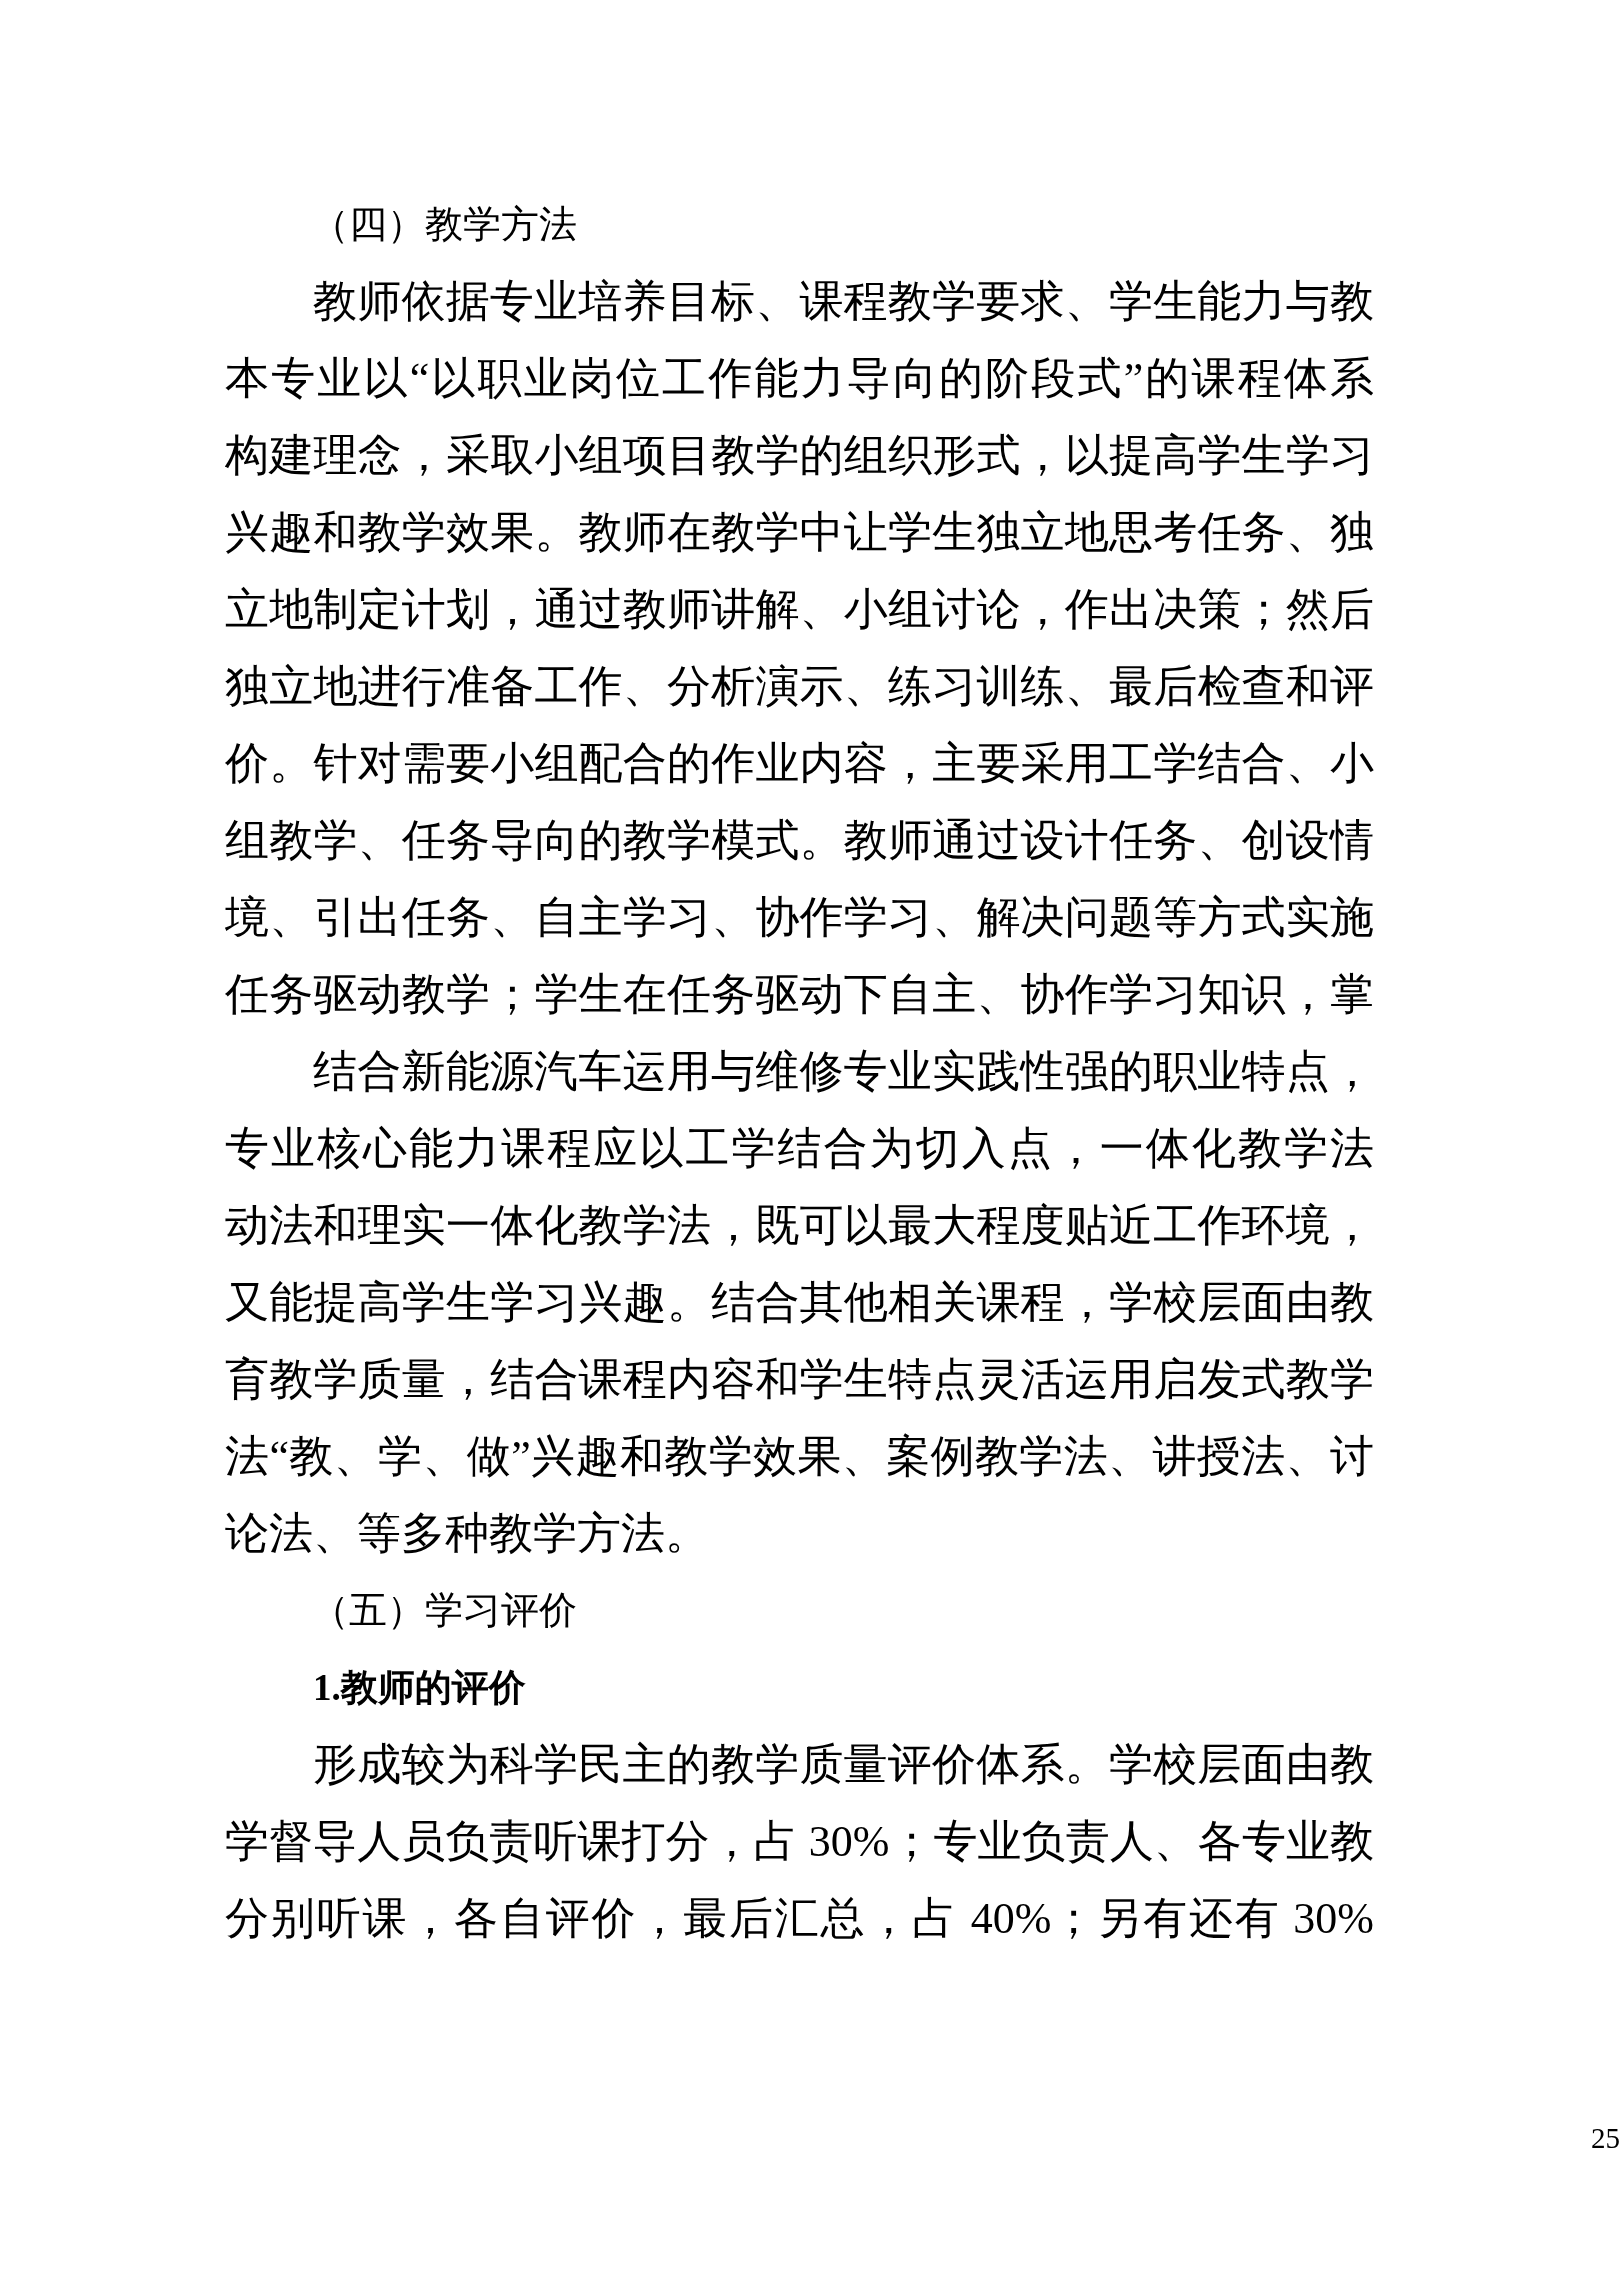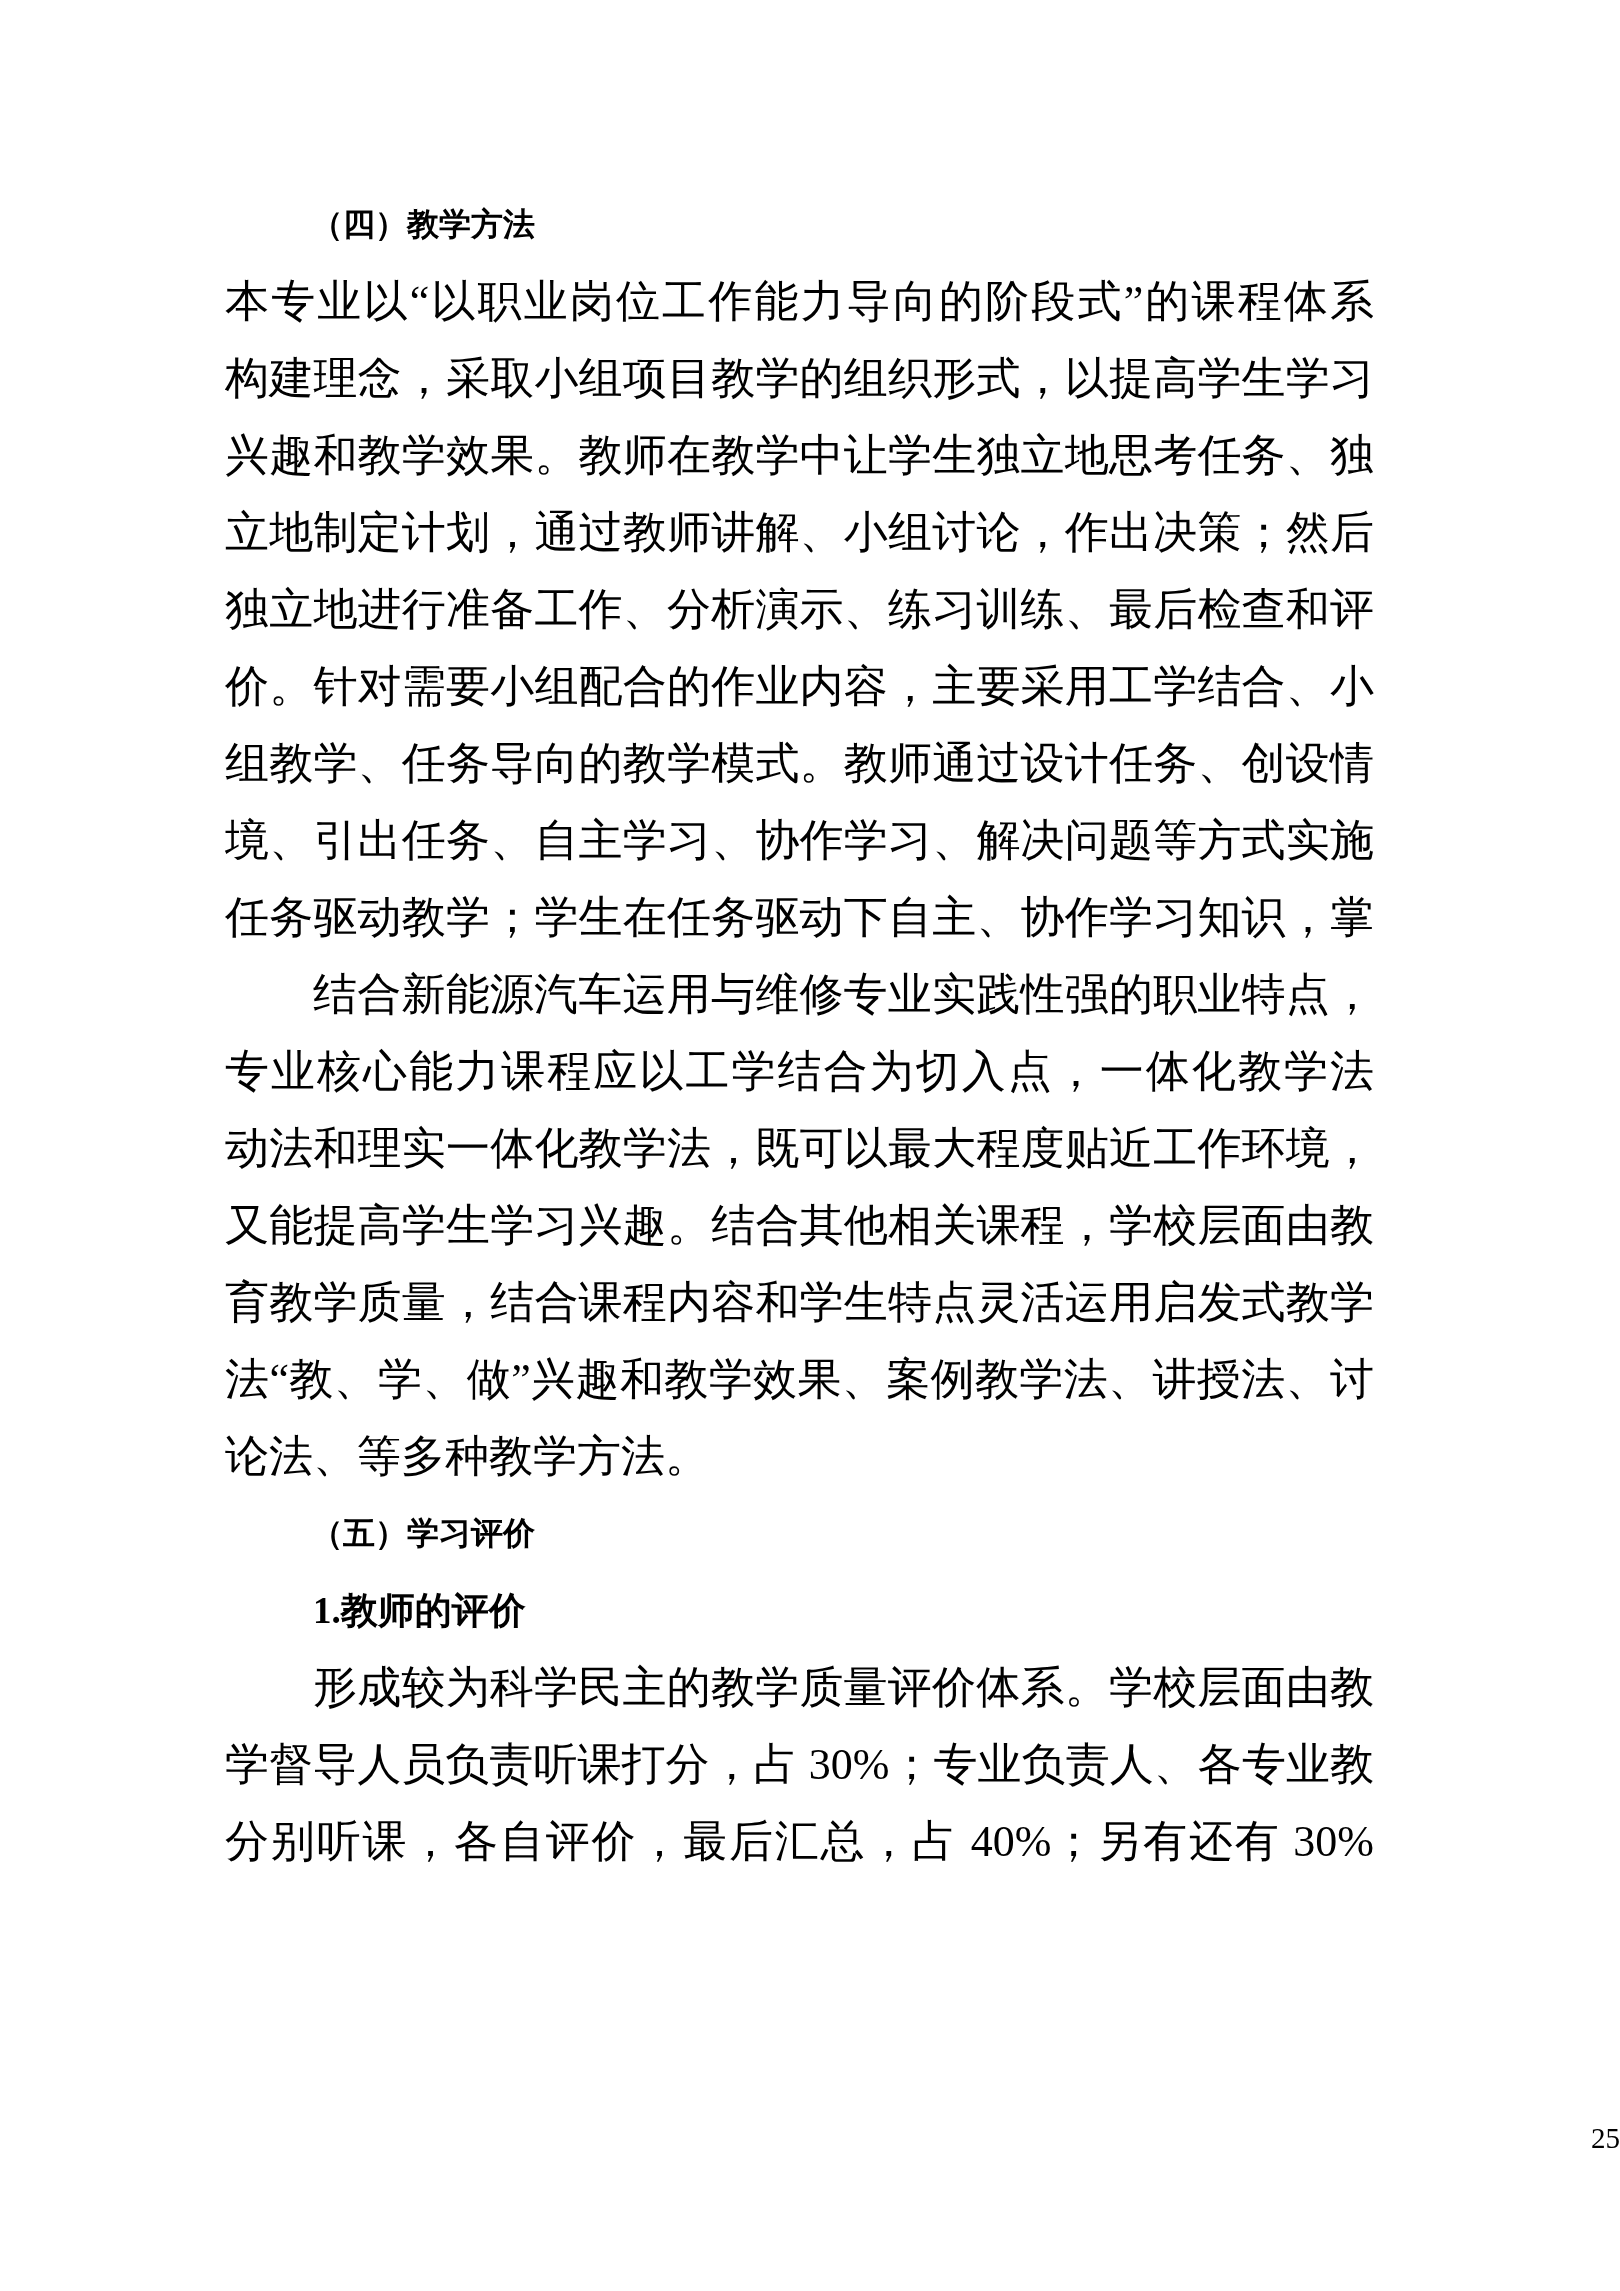--- a/index.html
+++ b/index.html
@@ -33,22 +33,22 @@
     white-space: normal;
     text-align: justify;
     text-align-last: justify;
     text-justify: inter-character;
     overflow: hidden;
   }
   .ind {
     padding-left: 88px;
   }
   .heading-row {
-    font-weight: bold;
-    font-size: 32px;
+    font-weight: normal;
+    font-size: 38px;
     padding-left: 86px;
   }
   .sub-row {
     font-weight: bold;
     font-size: 37px;
     padding-left: 88px;
   }
   .page-num {
     position: absolute;
     left: 0;
@@ -62,20 +62,21 @@
   }
 </style>
 </head>
 <body>
 
 <div class="page">
   <div class="text-block">
 
     <div class="row heading-row">（四）教学方法</div>
 
+    <div class="row full ind">教师依据专业培养目标、课程教学要求、学生能力与教</div>
     <div class="row full">本专业以“以职业岗位工作能力导向的阶段式”的课程体系</div>
     <div class="row full">构建理念，采取小组项目教学的组织形式，以提高学生学习</div>
     <div class="row full">兴趣和教学效果。教师在教学中让学生独立地思考任务、独</div>
     <div class="row full">立地制定计划，通过教师讲解、小组讨论，作出决策；然后</div>
     <div class="row full">独立地进行准备工作、分析演示、练习训练、最后检查和评</div>
     <div class="row full">价。针对需要小组配合的作业内容，主要采用工学结合、小</div>
     <div class="row full">组教学、任务导向的教学模式。教师通过设计任务、创设情</div>
     <div class="row full">境、引出任务、自主学习、协作学习、解决问题等方式实施</div>
     <div class="row full">任务驱动教学；学生在任务驱动下自主、协作学习知识，掌</div>
 

